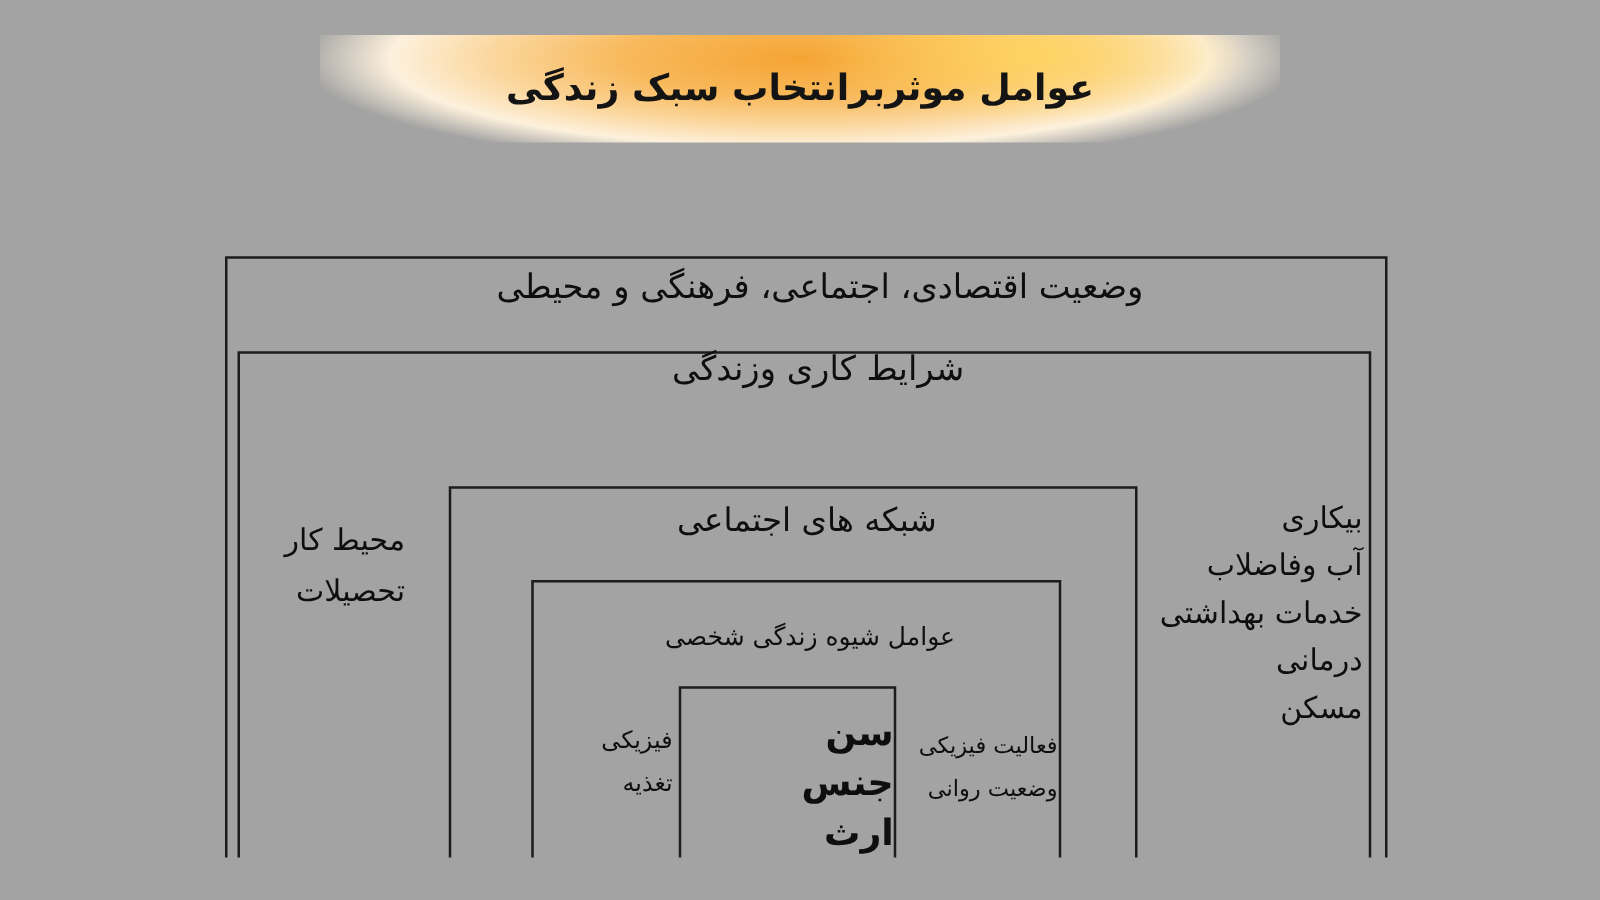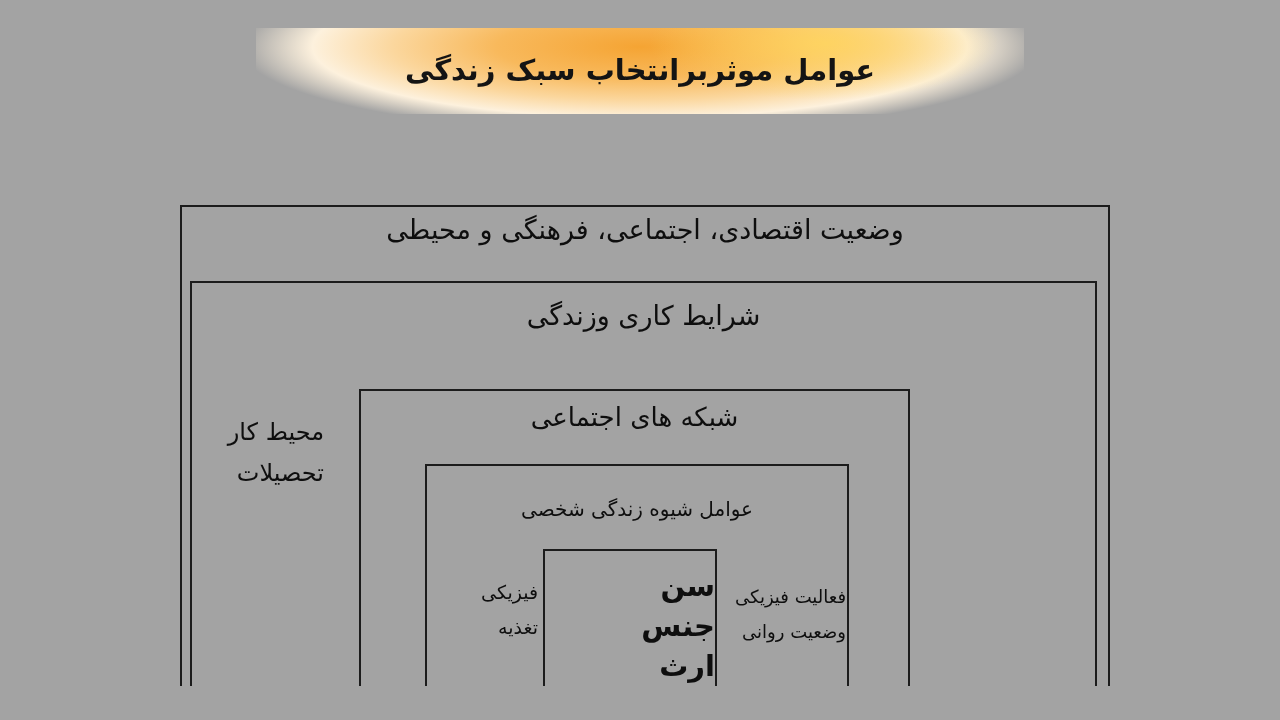--- a/index.html
+++ b/index.html
@@ -60,23 +60,24 @@
   .box4 { left: 425px; top: 464px; width: 424px; height: 350px; }
   .box5 { left: 543px; top: 549px; width: 174px; height: 260px; }
 
   .layer-label {
     position: absolute;
     direction: rtl;
     text-align: center;
     color: #0e0e0e;
     line-height: 40px;
     white-space: nowrap;
+    margin-left: 11px;
   }
   .label1 { left: 180px; top: 210px; width: 930px; font-size: 27px; }
-  .label2 { left: 190px; top: 296px; width: 907px; font-size: 27px; }
+  .label2 { left: 190px; top: 276px; width: 907px; font-size: 27px; }
   .label3 { left: 359px; top: 397px; width: 551px; font-size: 26px; }
   .label4 { left: 425px; top: 489px; width: 424px; font-size: 20px; }
 
   .core-list {
     position: absolute;
     left: 545px;
     top: 566px;
     width: 170px;
     direction: rtl;
     text-align: right;
@@ -135,20 +136,27 @@
       <div>سن</div>
       <div>جنس</div>
       <div>ارث</div>
     </div>
 
     <div class="side-col left-col">
       <div>محیط کار</div>
       <div>تحصیلات</div>
     </div>
 
+    <div class="side-col right-col">
+      <div>بیکاری</div>
+      <div>آب وفاضلاب</div>
+      <div>خدمات بهداشتی</div>
+      <div>درمانی</div>
+      <div>مسکن</div>
+    </div>
 
     <div class="side-col smoke-col">
       <div>فیزیکی</div>
       <div>تغذیه</div>
     </div>
 
     <div class="side-col activity-col">
       <div>فعالیت فیزیکی</div>
       <div>وضعیت روانی</div>
     </div>

